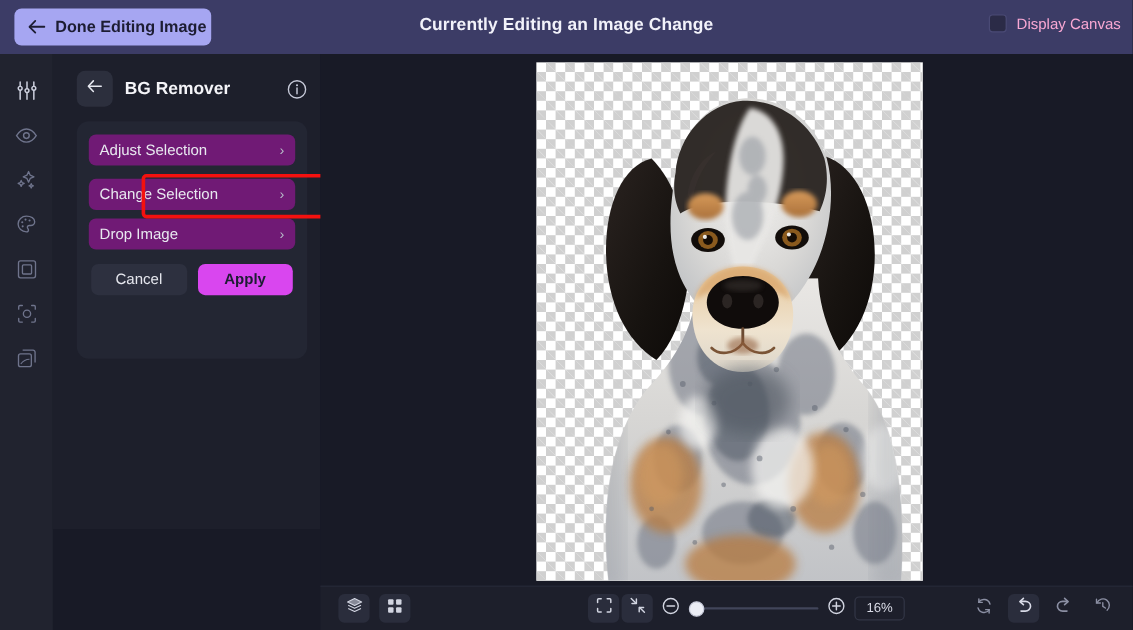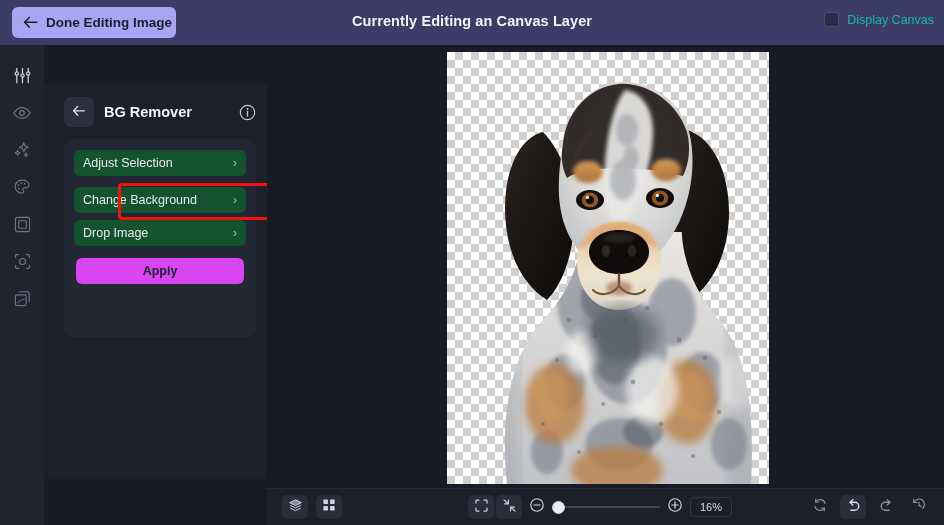--- a/index.html
+++ b/index.html
@@ -49,21 +49,21 @@
     display: flex; align-items: center; gap: 8px;
     cursor: pointer;
   }
   #display-canvas .cb {
     width: 15px; height: 15px;
     border-radius: 3px;
     background: #2b2b47;
     border: 1px solid #4a4a75;
   }
   #display-canvas .lbl {
-    color: #14b8a6; font-size: 12.5px; font-weight: 500;
+    color: #f9a8d4; font-size: 12.5px; font-weight: 500;
   }
 
   
   #rail {
     position: absolute; left: 0; top: 45px;
     width: 44px; height: 480px;
     background: #21232f;
     display: flex; flex-direction: column; align-items: center;
     padding-top: 12px;
     gap: 0px;
@@ -75,21 +75,20 @@
     cursor: pointer;
     margin-bottom: 0px;
   }
   .rail-item svg { display: block; }
 
   
   #panel {
     position: absolute; left: 44px; top: 45px;
     width: 223px; height: 396px;
     background: #1d1f2b;
-    margin-top: 38px;
   }
   #panel-header {
     position: absolute; left: 20px; top: 12px;
     width: 192px; height: 34px;
     display: flex; align-items: center;
   }
   #back-btn {
     width: 30px; height: 30px;
     background: #2c2f3d;
     border-radius: 7px;
@@ -111,21 +110,21 @@
     position: absolute; left: 20px; top: 56px;
     width: 192px; height: 198px;
     background: #23263300;
     background: #232633;
     border-radius: 10px;
     padding: 11px 10px;
   }
   .menu-row {
     position: relative;
     height: 26px;
-    background: #14532d;
+    background: #701a75;
     border-radius: 6px;
     display: flex; align-items: center;
     padding: 0 9px;
     margin-bottom: 7px;
     cursor: pointer;
   }
   .menu-row .mlabel {
     color: #e8e9f0; font-size: 12.5px; font-weight: 500;
     flex: 1 1 auto;
   }
@@ -189,21 +188,21 @@
     border-top: 1px solid #262937;
     display: flex; align-items: center;
   }
   .bb-icon {
     width: 26px; height: 24px;
     display: flex; align-items: center; justify-content: center;
     border-radius: 5px; cursor: pointer;
   }
   .bb-icon.active { background: #2a2d3c; }
   #bb-left { position: absolute; left: 15px; display: flex; gap: 8px; align-items: center; }
-  #bb-center { position: absolute; left: 177px; display: flex; gap: 2px; align-items: center; padding-left: 24px; }
+  #bb-center { position: absolute; left: 199px; display: flex; gap: 2px; align-items: center; padding-left: 24px; }
   #zoom-slider {
     position: relative;
     width: 108px; height: 14px;
     display: flex; align-items: center;
     cursor: pointer;
   }
   #zoom-slider .track {
     position: absolute; left: 8px; right: 0; top: 6px;
     height: 2px; background: #41455a; border-radius: 1px;
   }
@@ -234,21 +233,21 @@
     <button id="done-btn">
       <span class="arrow">
         <svg width="15" height="13" viewBox="0 0 15 13">
           <path d="M6.4 1.4L1.6 6.3 6.4 11.2" fill="none" stroke="#1d1d33" stroke-width="1.5" stroke-linecap="round" stroke-linejoin="round"></path>
           <path d="M1.8 6.3H14" fill="none" stroke="#1d1d33" stroke-width="1.5" stroke-linecap="round"></path>
         </svg>
       </span>
       <span>Done Editing Image</span>
     </button>
 
-    <div id="topbar-title">Currently Editing an Canvas Layer</div>
+    <div id="topbar-title">Currently Editing an Image Change</div>
 
     <div id="display-canvas">
       <span class="cb"></span>
       <span class="lbl">Display Canvas</span>
     </div>
   </div>
 
   <div id="rail">
 
     <div class="rail-item" style="margin-bottom:1px">
@@ -367,30 +366,31 @@
     </div>
 
     <div id="panel-card">
 
       <div class="menu-row" id="row-adjust">
         <span class="mlabel">Adjust Selection</span>
         <span class="chev">›</span>
       </div>
 
       <div class="menu-row">
-        <span class="mlabel">Change Background</span>
+        <span class="mlabel">Change Selection</span>
         <span class="chev">›</span>
       </div>
 
       <div class="menu-row">
         <span class="mlabel">Drop Image</span>
         <span class="chev">›</span>
       </div>
 
       <div id="panel-actions">
+        <button class="act-btn" id="cancel-btn">Cancel</button>
         <button class="act-btn" id="apply-btn">Apply</button>
       </div>
 
     </div>
 
     <div id="highlight-box"></div>
   </div>
 
   <div id="stage">
     <div id="artboard">

